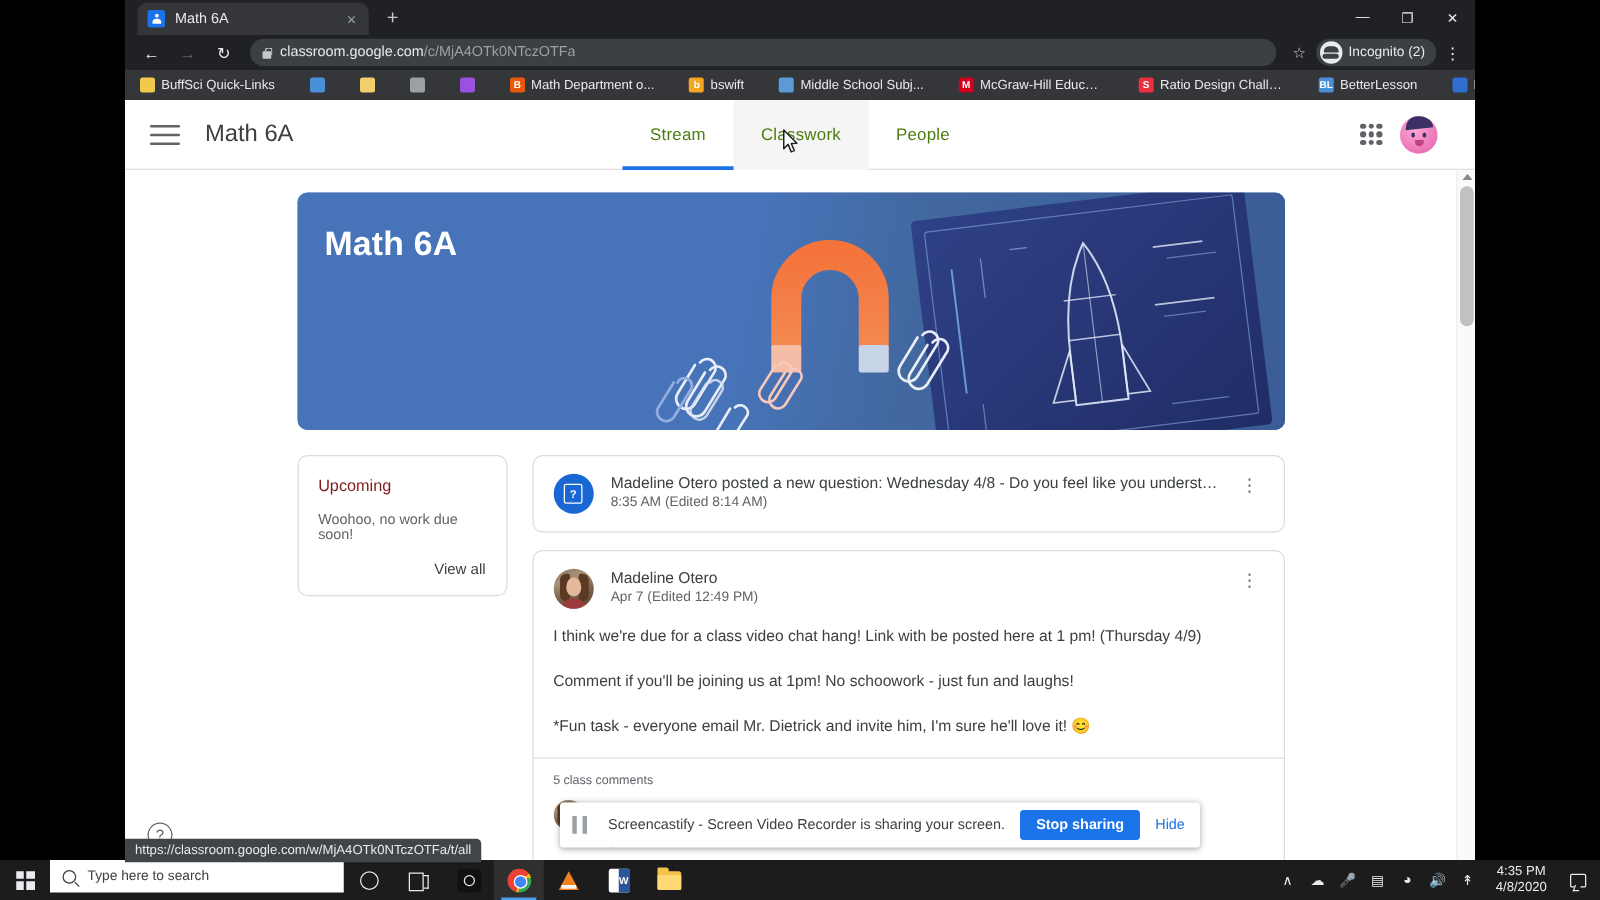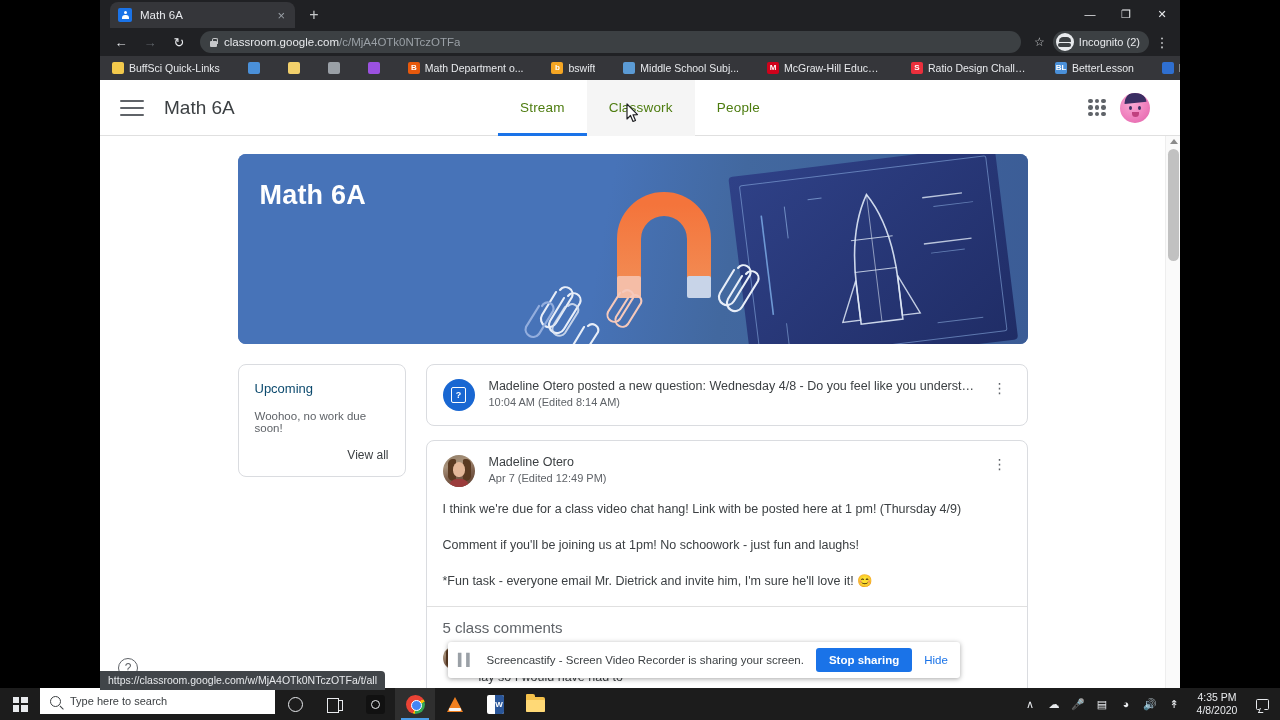--- a/index.html
+++ b/index.html
@@ -229,21 +229,21 @@
 
   
   .feed { display:flex; gap:20px; width:790px; margin:20px auto 0; }
   .col-left { width:168px; flex:0 0 auto; }
   .col-right { flex:1 1 auto; min-width:0; }
 
   .card {
     background:#fff; border:1px solid #dadce0; border-radius:8px;
   }
   .upcoming { padding:16px 16px 14px; }
-  .upcoming-title { font-size:13px; color:#0c4a6e; margin-bottom:14px; }
+  .upcoming-title { font-size:13px; color:#7f1d1d; margin-bottom:14px; }
   .upcoming-msg { font-size:11.5px; color:#5f6368; margin-bottom:14px; }
   .view-all {
     font-size:12px; color:#3c4043; font-weight:500; text-align:right;
   }
 
   .post { padding:14px 16px; margin-bottom:14px; }
   .post-row { display:flex; align-items:flex-start; gap:14px; }
   .q-ava {
     width:32px; height:32px; border-radius:50%; background:#1967d2;
     flex:0 0 auto; display:flex; align-items:center; justify-content:center;
@@ -293,21 +293,21 @@
     letter-spacing:0;
   }
   .post-body { margin-top:13px; }
   .post-body p {
     font-size:12.5px; color:#3c4043; line-height:1.45; margin-bottom:18px;
   }
   .post-body p:last-child { margin-bottom:16px; }
 
   .comments-divider { border-top:1px solid #e0e0e0; margin:14px -16px 0; }
   .comments-count {
-    font-size:15px; color:#5f6368; padding:12px 0 10px;
+    font-size:10px; color:#5f6368; padding:12px 0 10px;
   }
   .comment-row { display:flex; gap:12px; align-items:flex-start; }
   .comment-author { font-size:12px; color:#3c4043; font-weight:500; }
   .comment-time { font-size:10.5px; color:#5f6368; margin-left:7px; }
   .comment-text { font-size:12.5px; color:#3c4043; margin-top:4px; line-height:1.45; }
 
   
   .help-fab {
     position:absolute; left:18px; bottom:12px; width:20px; height:20px;
     border-radius:50%; border:1.3px solid #5f6368; color:#5f6368;
@@ -661,21 +661,21 @@
 
             <div class="col-right">
 
               <div class="card post">
                 <div class="post-row">
                   <div class="q-ava">
                       <span class="sheet">?</span>
                     </div>
                   <div class="post-main">
                     <div class="post-head">Madeline Otero posted a new question: Wednesday 4/8 - Do you feel like you understand …</div>
-                    <div class="post-time">10:04 AM (Edited 8:14 AM)</div>
+                    <div class="post-time">8:35 AM (Edited 8:14 AM)</div>
                   </div>
                   <div class="post-kebab">⋮</div>
                 </div>
               </div>
 
               <div class="card post">
                 <div class="post-row">
                   <div class="photo-ava">
                     <span class="hair-l"></span>
                       <span class="hair-r"></span>

